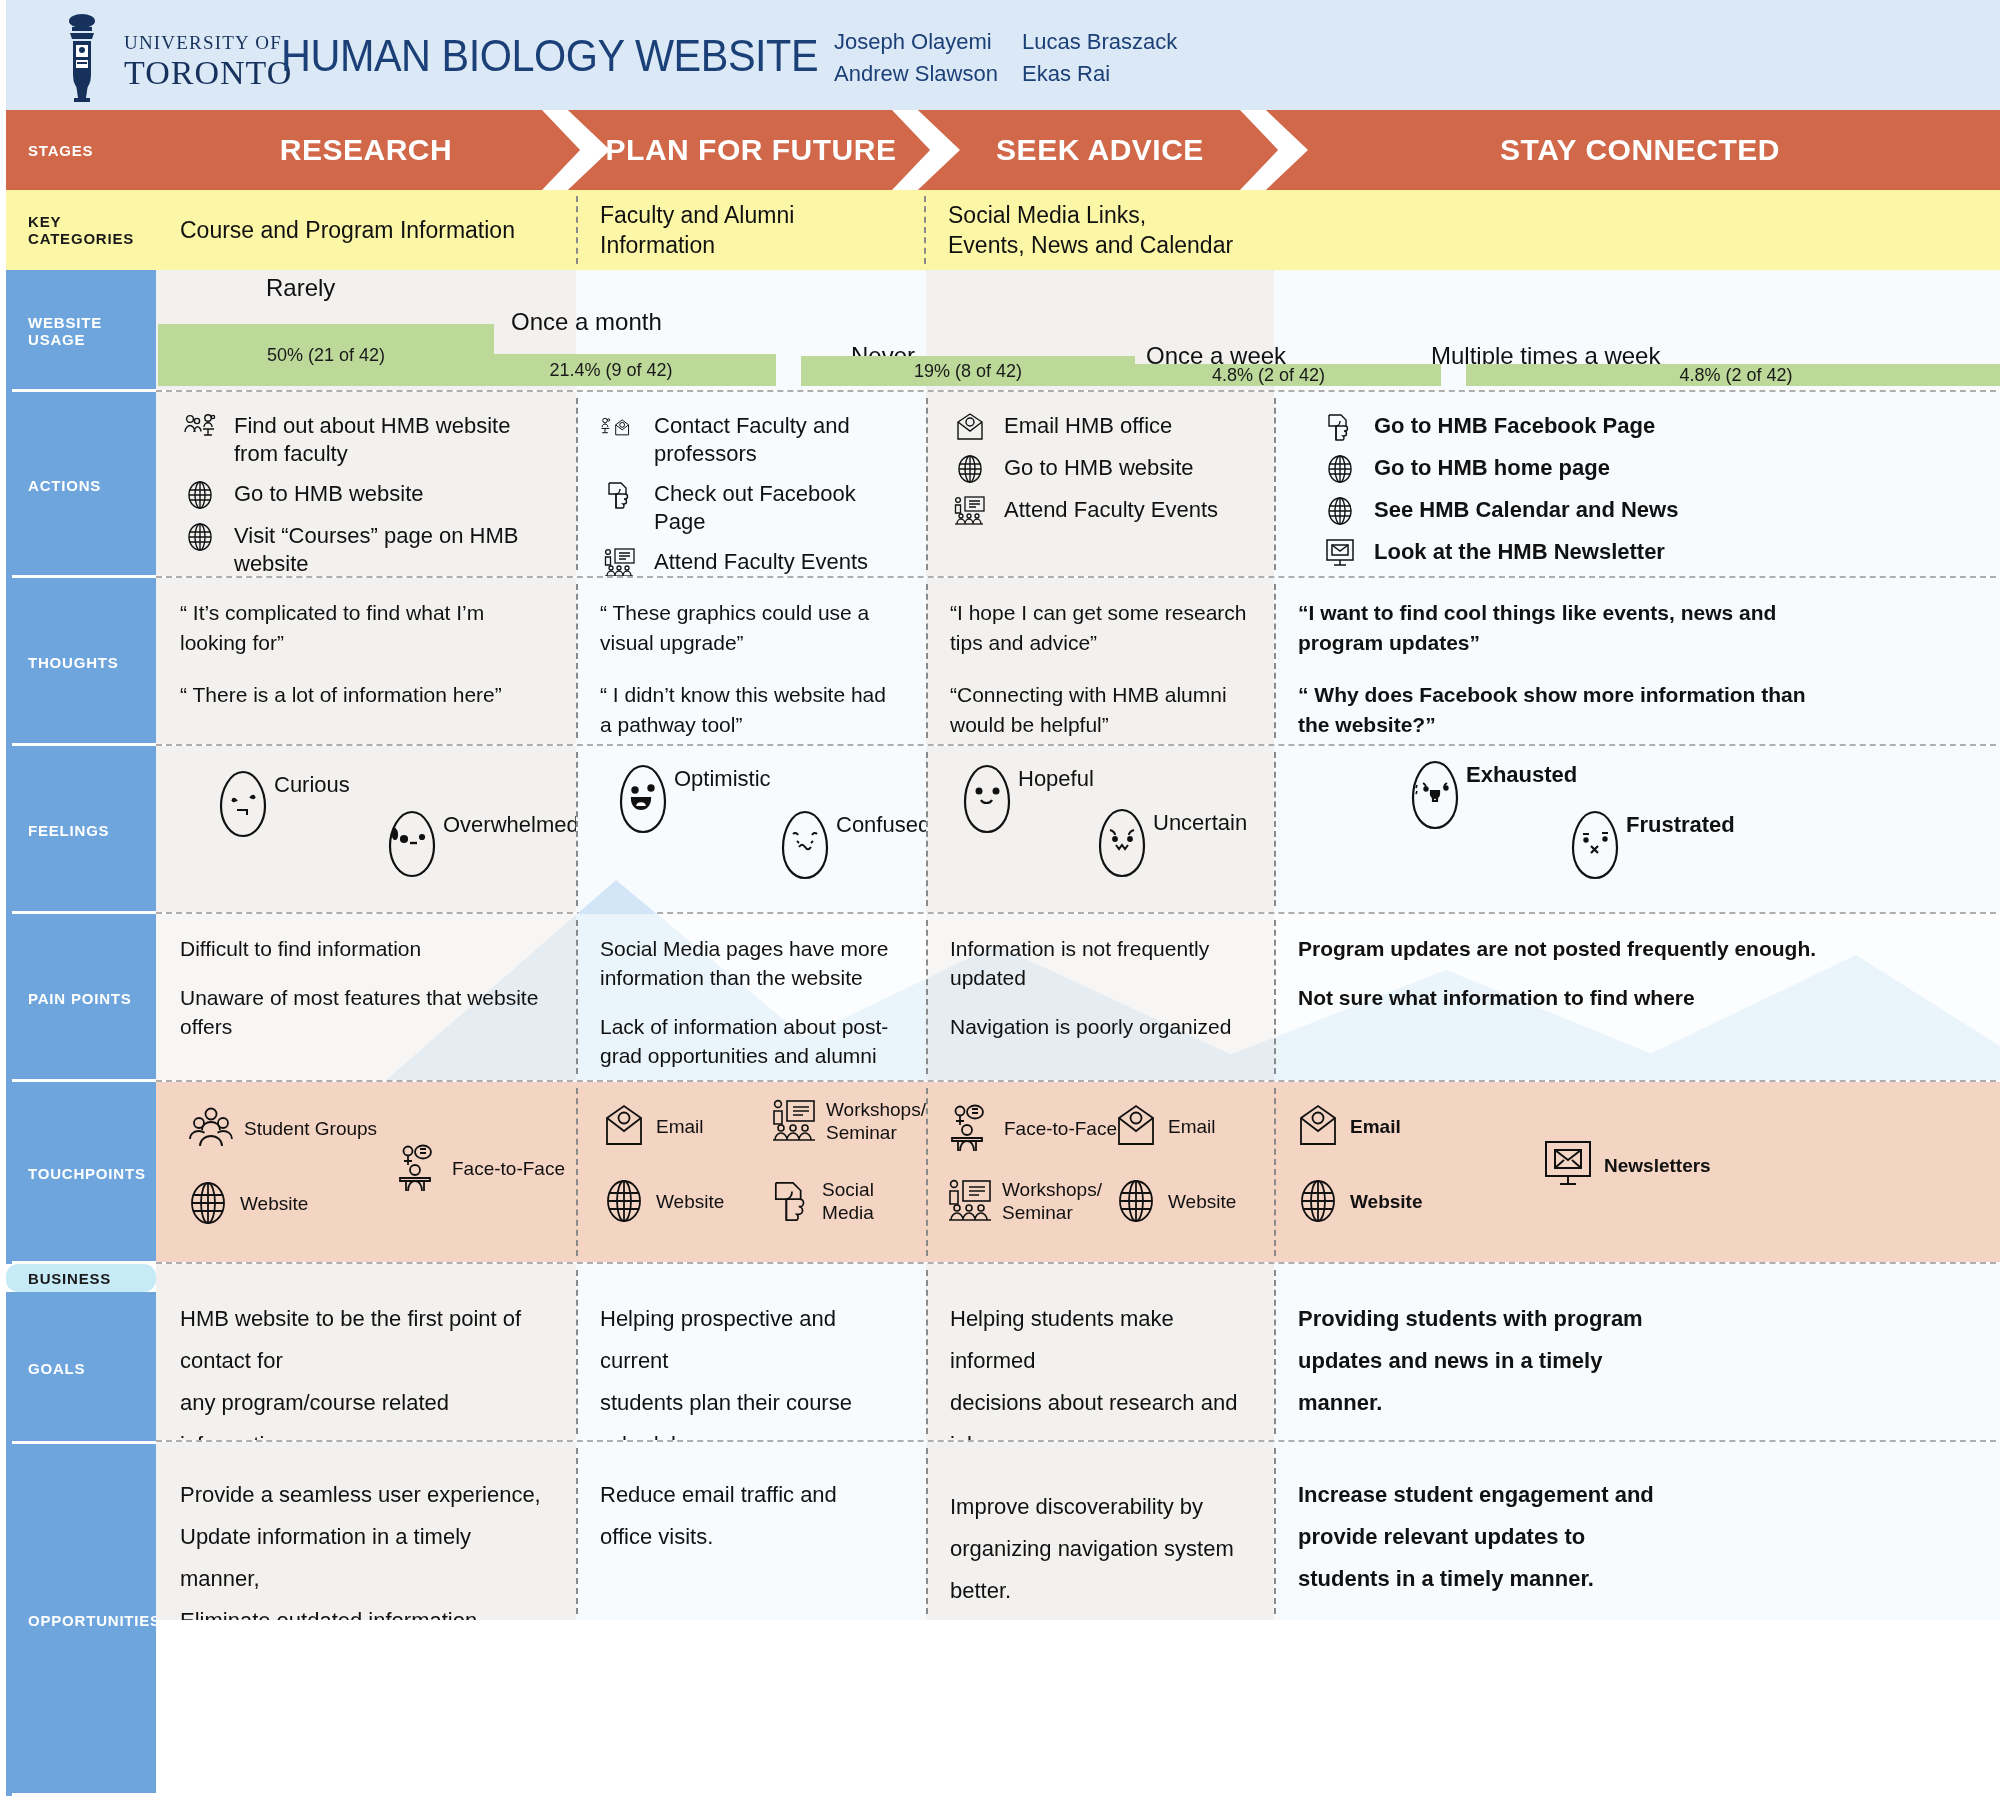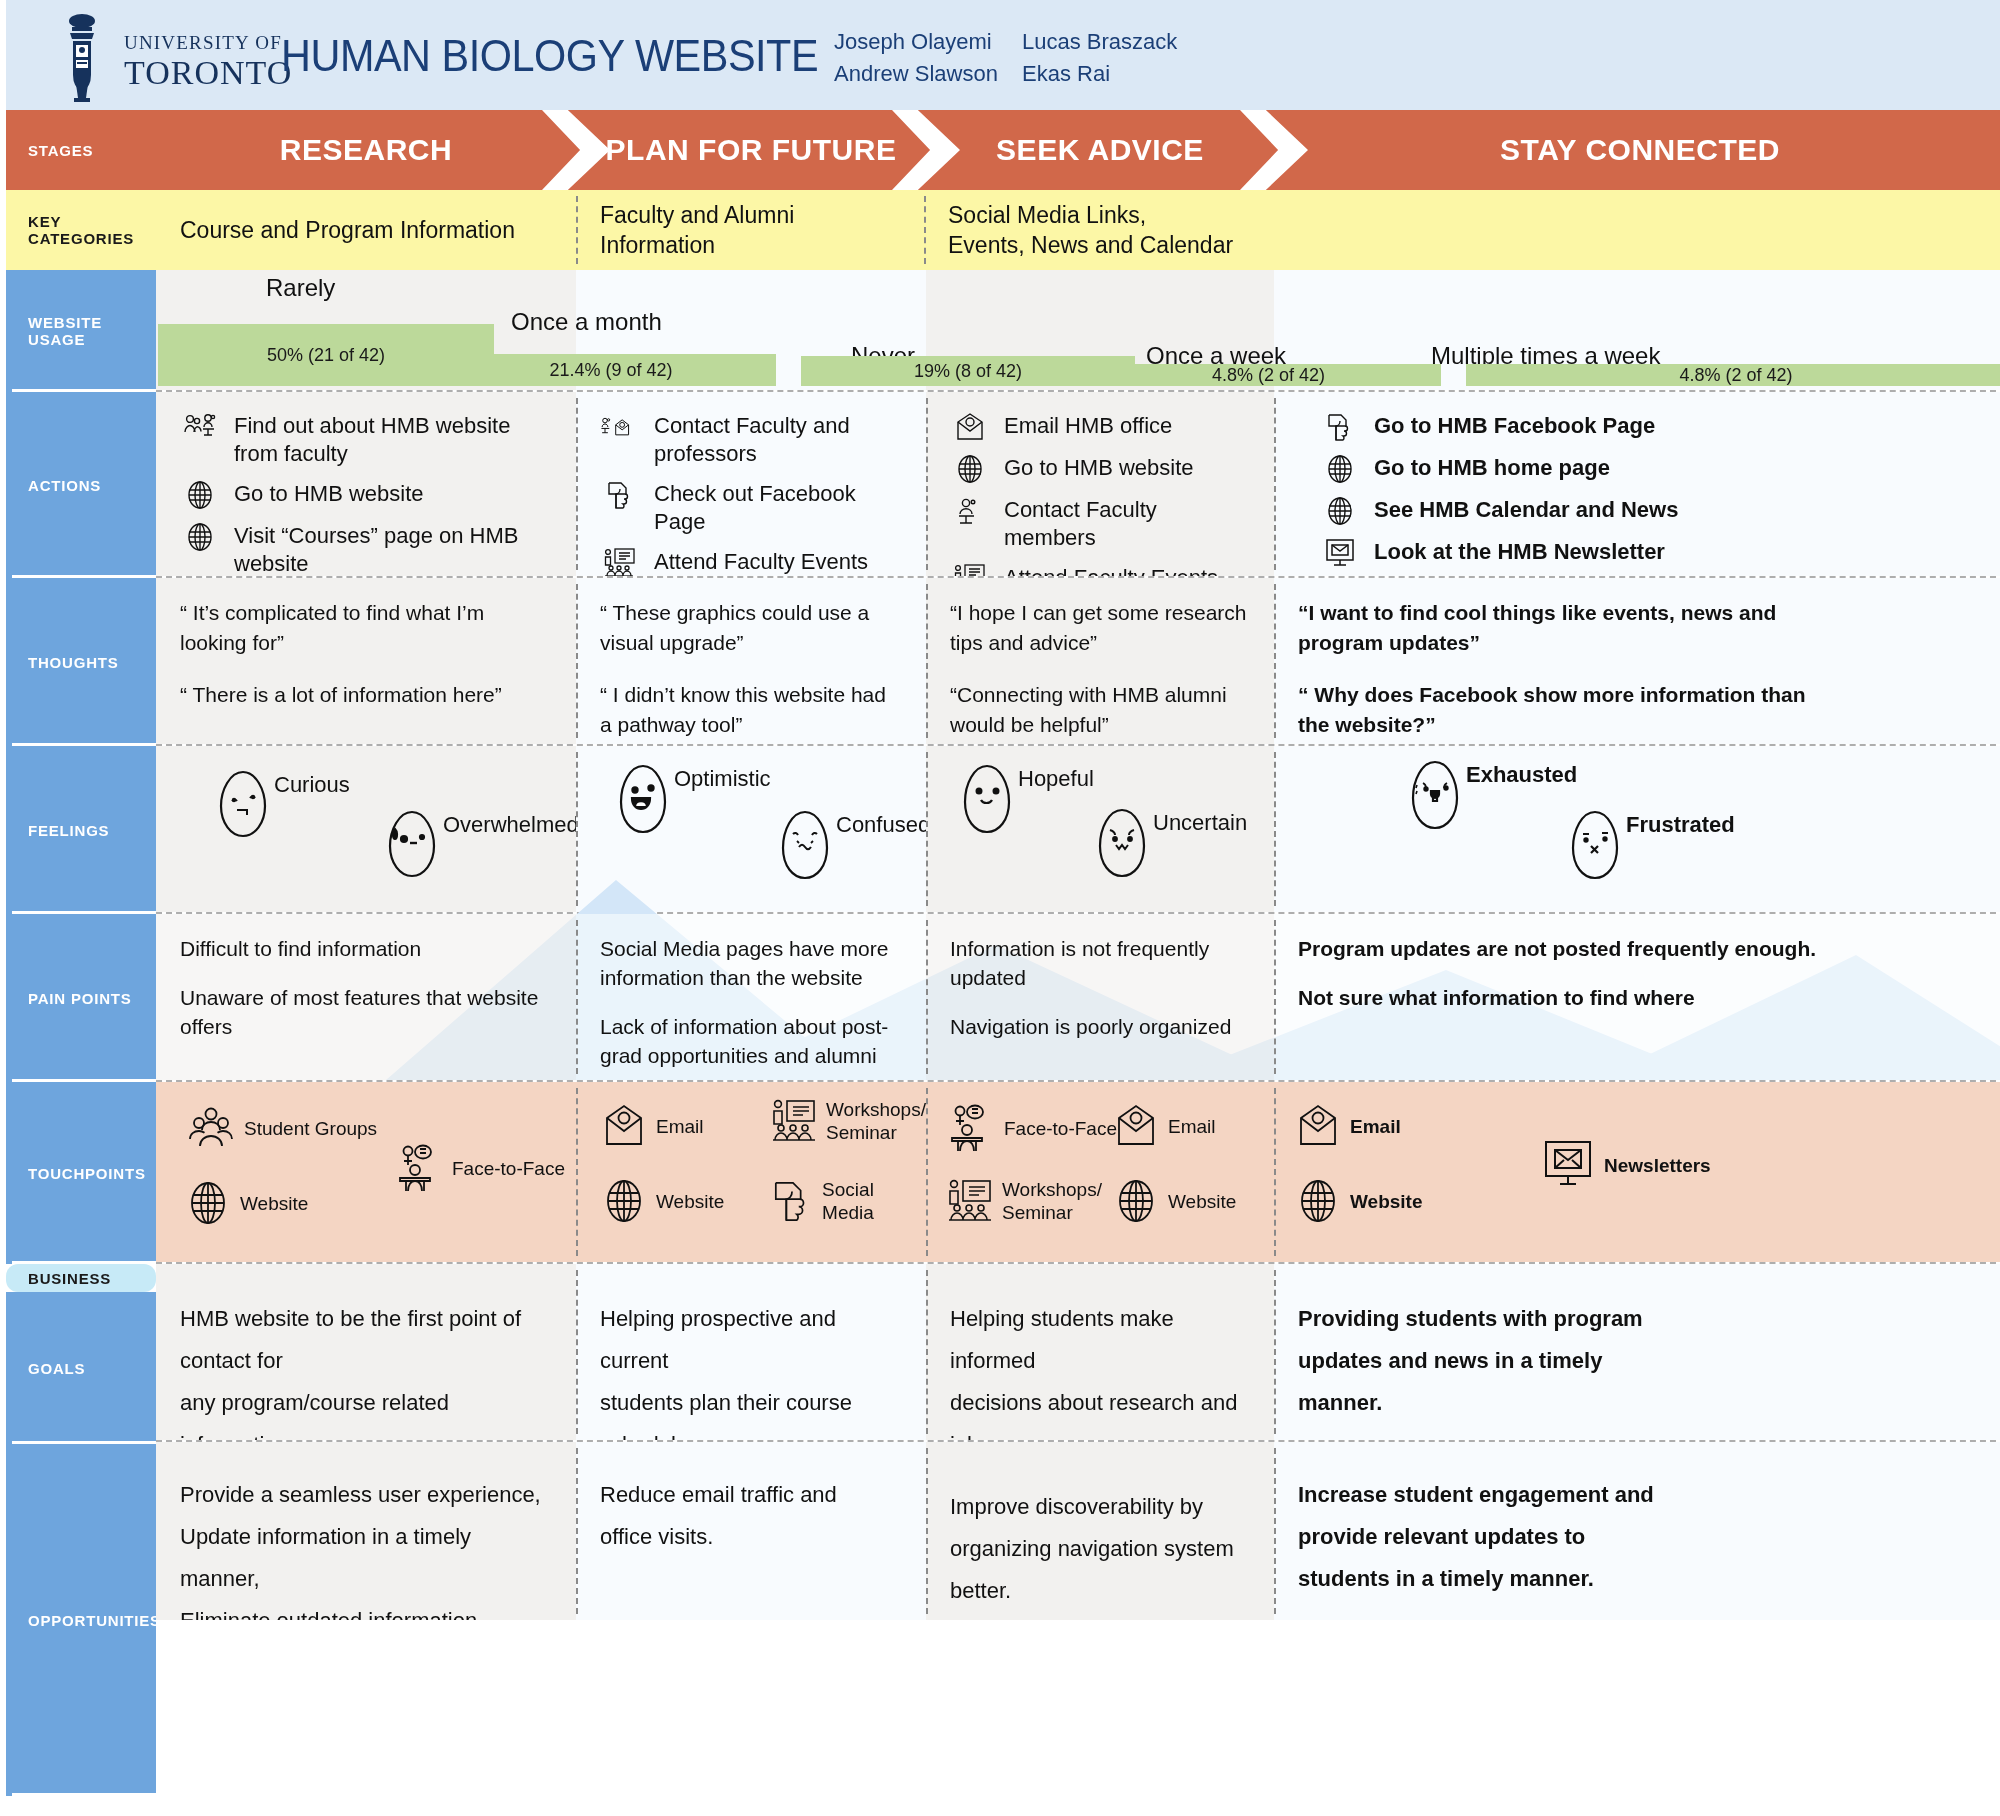--- a/index.html
+++ b/index.html
@@ -352,31 +352,20 @@
             <svg width="30" height="30" viewBox="0 0 30 30" fill="none" stroke="#111" stroke-width="1.4">
               <ellipse cx="15" cy="15" rx="11" ry="13"></ellipse>
                 <ellipse cx="15" cy="15" rx="5" ry="13"></ellipse>
               <path d="M4.3 10h21.4M4.3 20h21.4M4 15h22M15 2v26"></path>
             </svg>
           </span>
           <span class="tx">Go to HMB website</span>
         </div>
         <div class="item">
           <span class="ic">
-            <svg width="30" height="30" viewBox="0 0 30 30" fill="none" stroke="#111" stroke-width="1.4">
-              <circle cx="11" cy="7" r="3.6"></circle>
-                <circle cx="18" cy="6" r="1.8"></circle>
-              <path d="M5 18c0-3.2 2.7-5.2 6-5.2s6 2 6 5.2"></path>
-                <path d="M4 20h15M11 20v7M5 27h12"></path>
-            </svg>
-          </span>
-          <span class="tx">Contact Faculty members</span>
-        </div>
-        <div class="item">
-          <span class="ic">
             <svg width="32" height="30" viewBox="0 0 32 30" fill="none" stroke="#111" stroke-width="1.3">
               <rect x="11" y="1" width="19" height="14"></rect>
                 <path d="M15 5h11M15 8h11M15 11h7"></path>
               <circle cx="4" cy="4" r="2.4"></circle>
                 <path d="M1.5 9h5v8h-5z"></path>
               <circle cx="7" cy="20" r="2"></circle>
                 <circle cx="15" cy="20" r="2"></circle>
                 <circle cx="23" cy="20" r="2"></circle>
               <path d="M3 28c0-3 2-5 4-5s4 2 4 5M11 28c0-3 2-5 4-5s4 2 4 5M19 28c0-3 2-5 4-5s4 2 4 5"></path>
               <path d="M1 28h28"></path>

